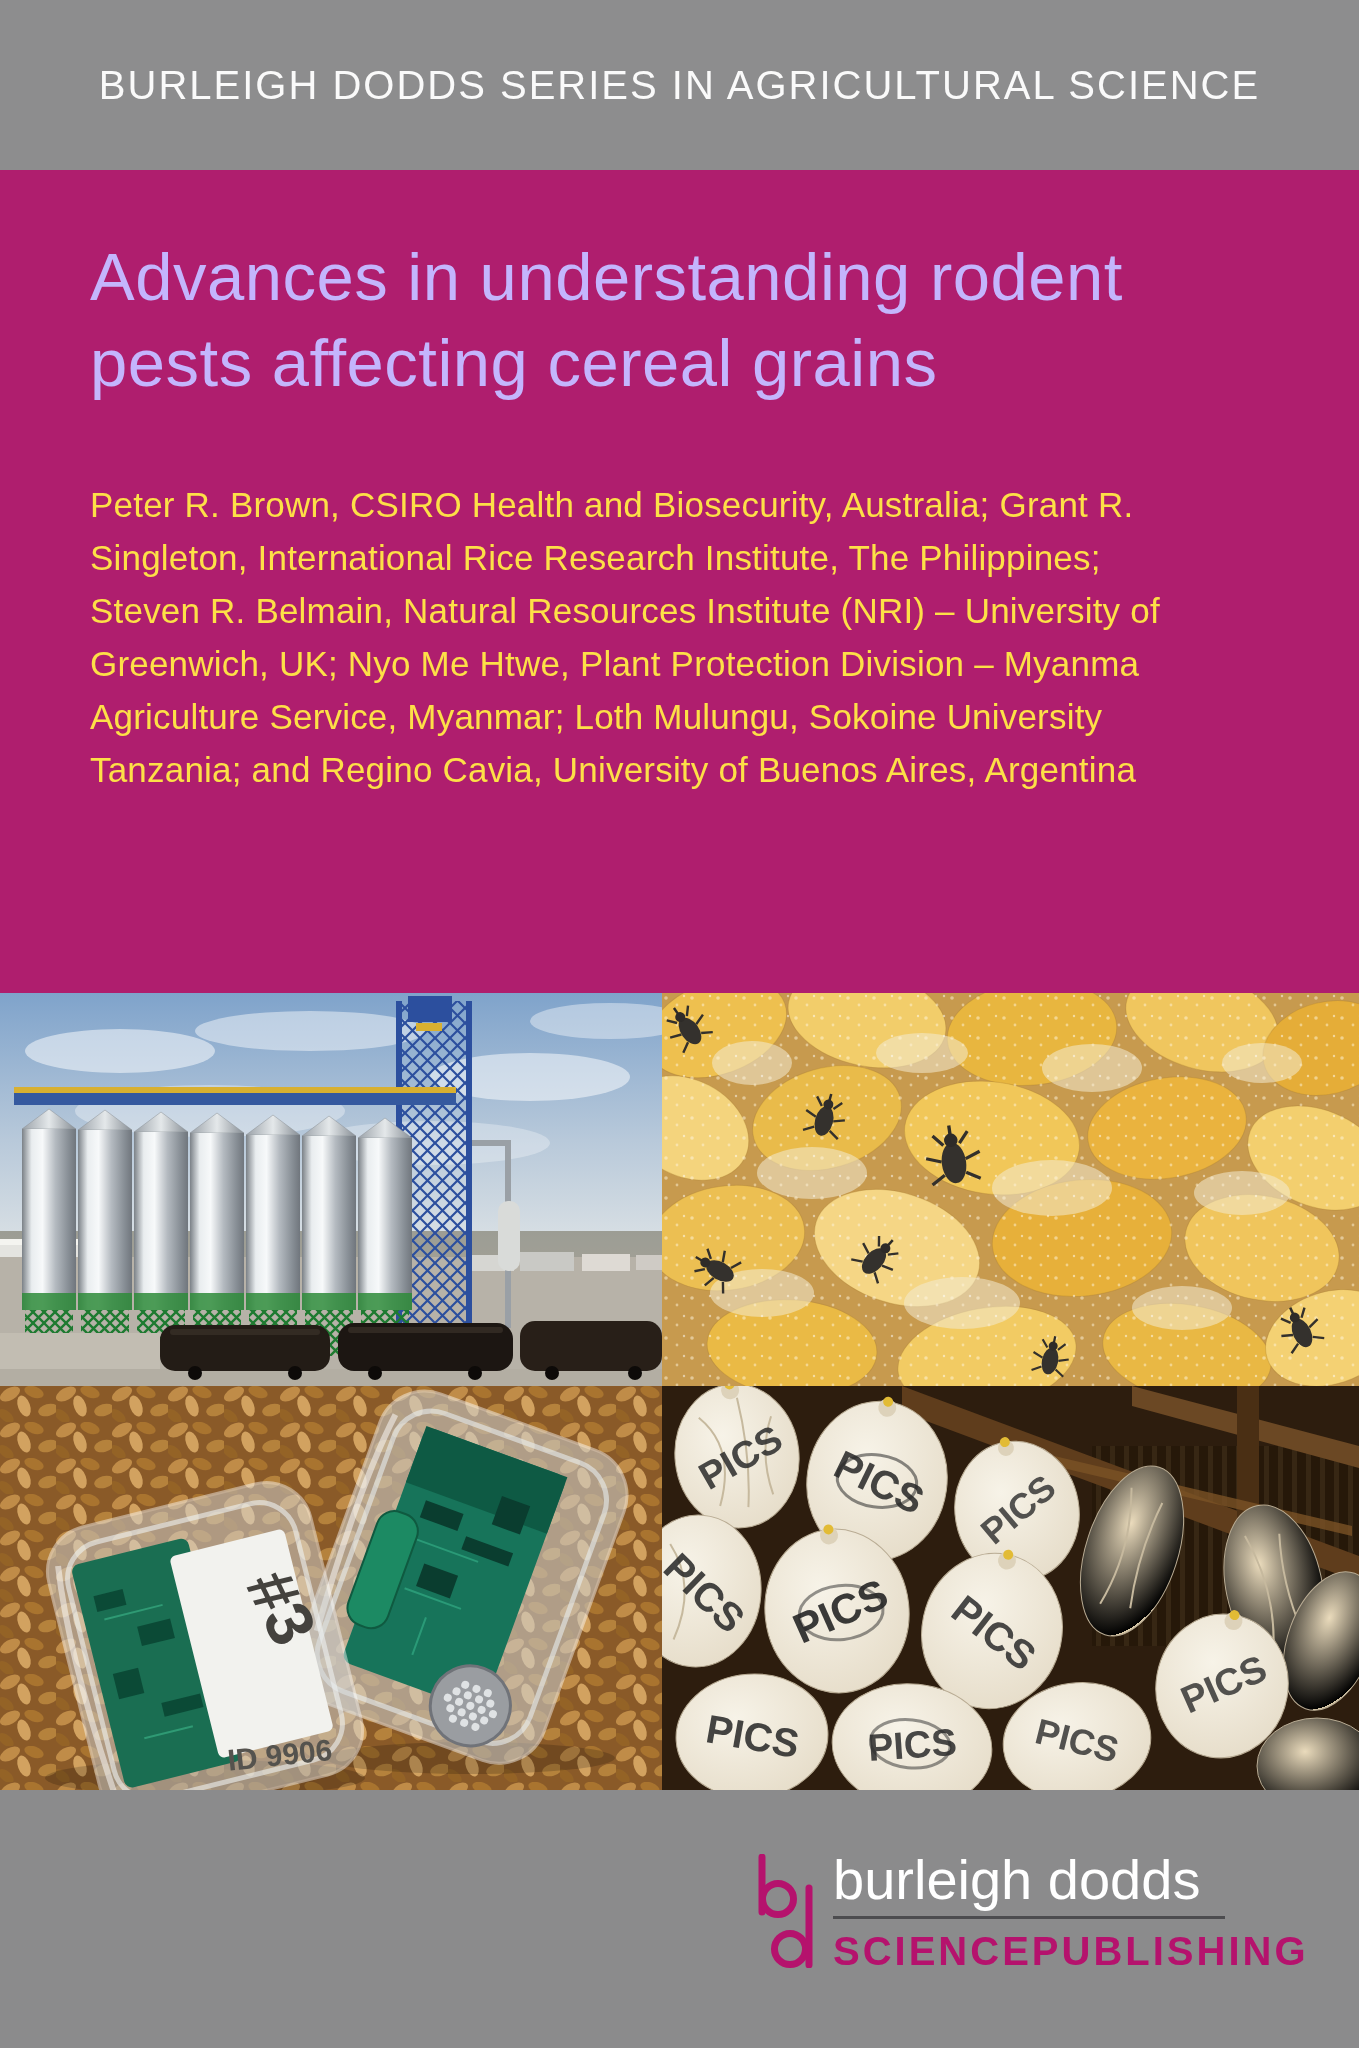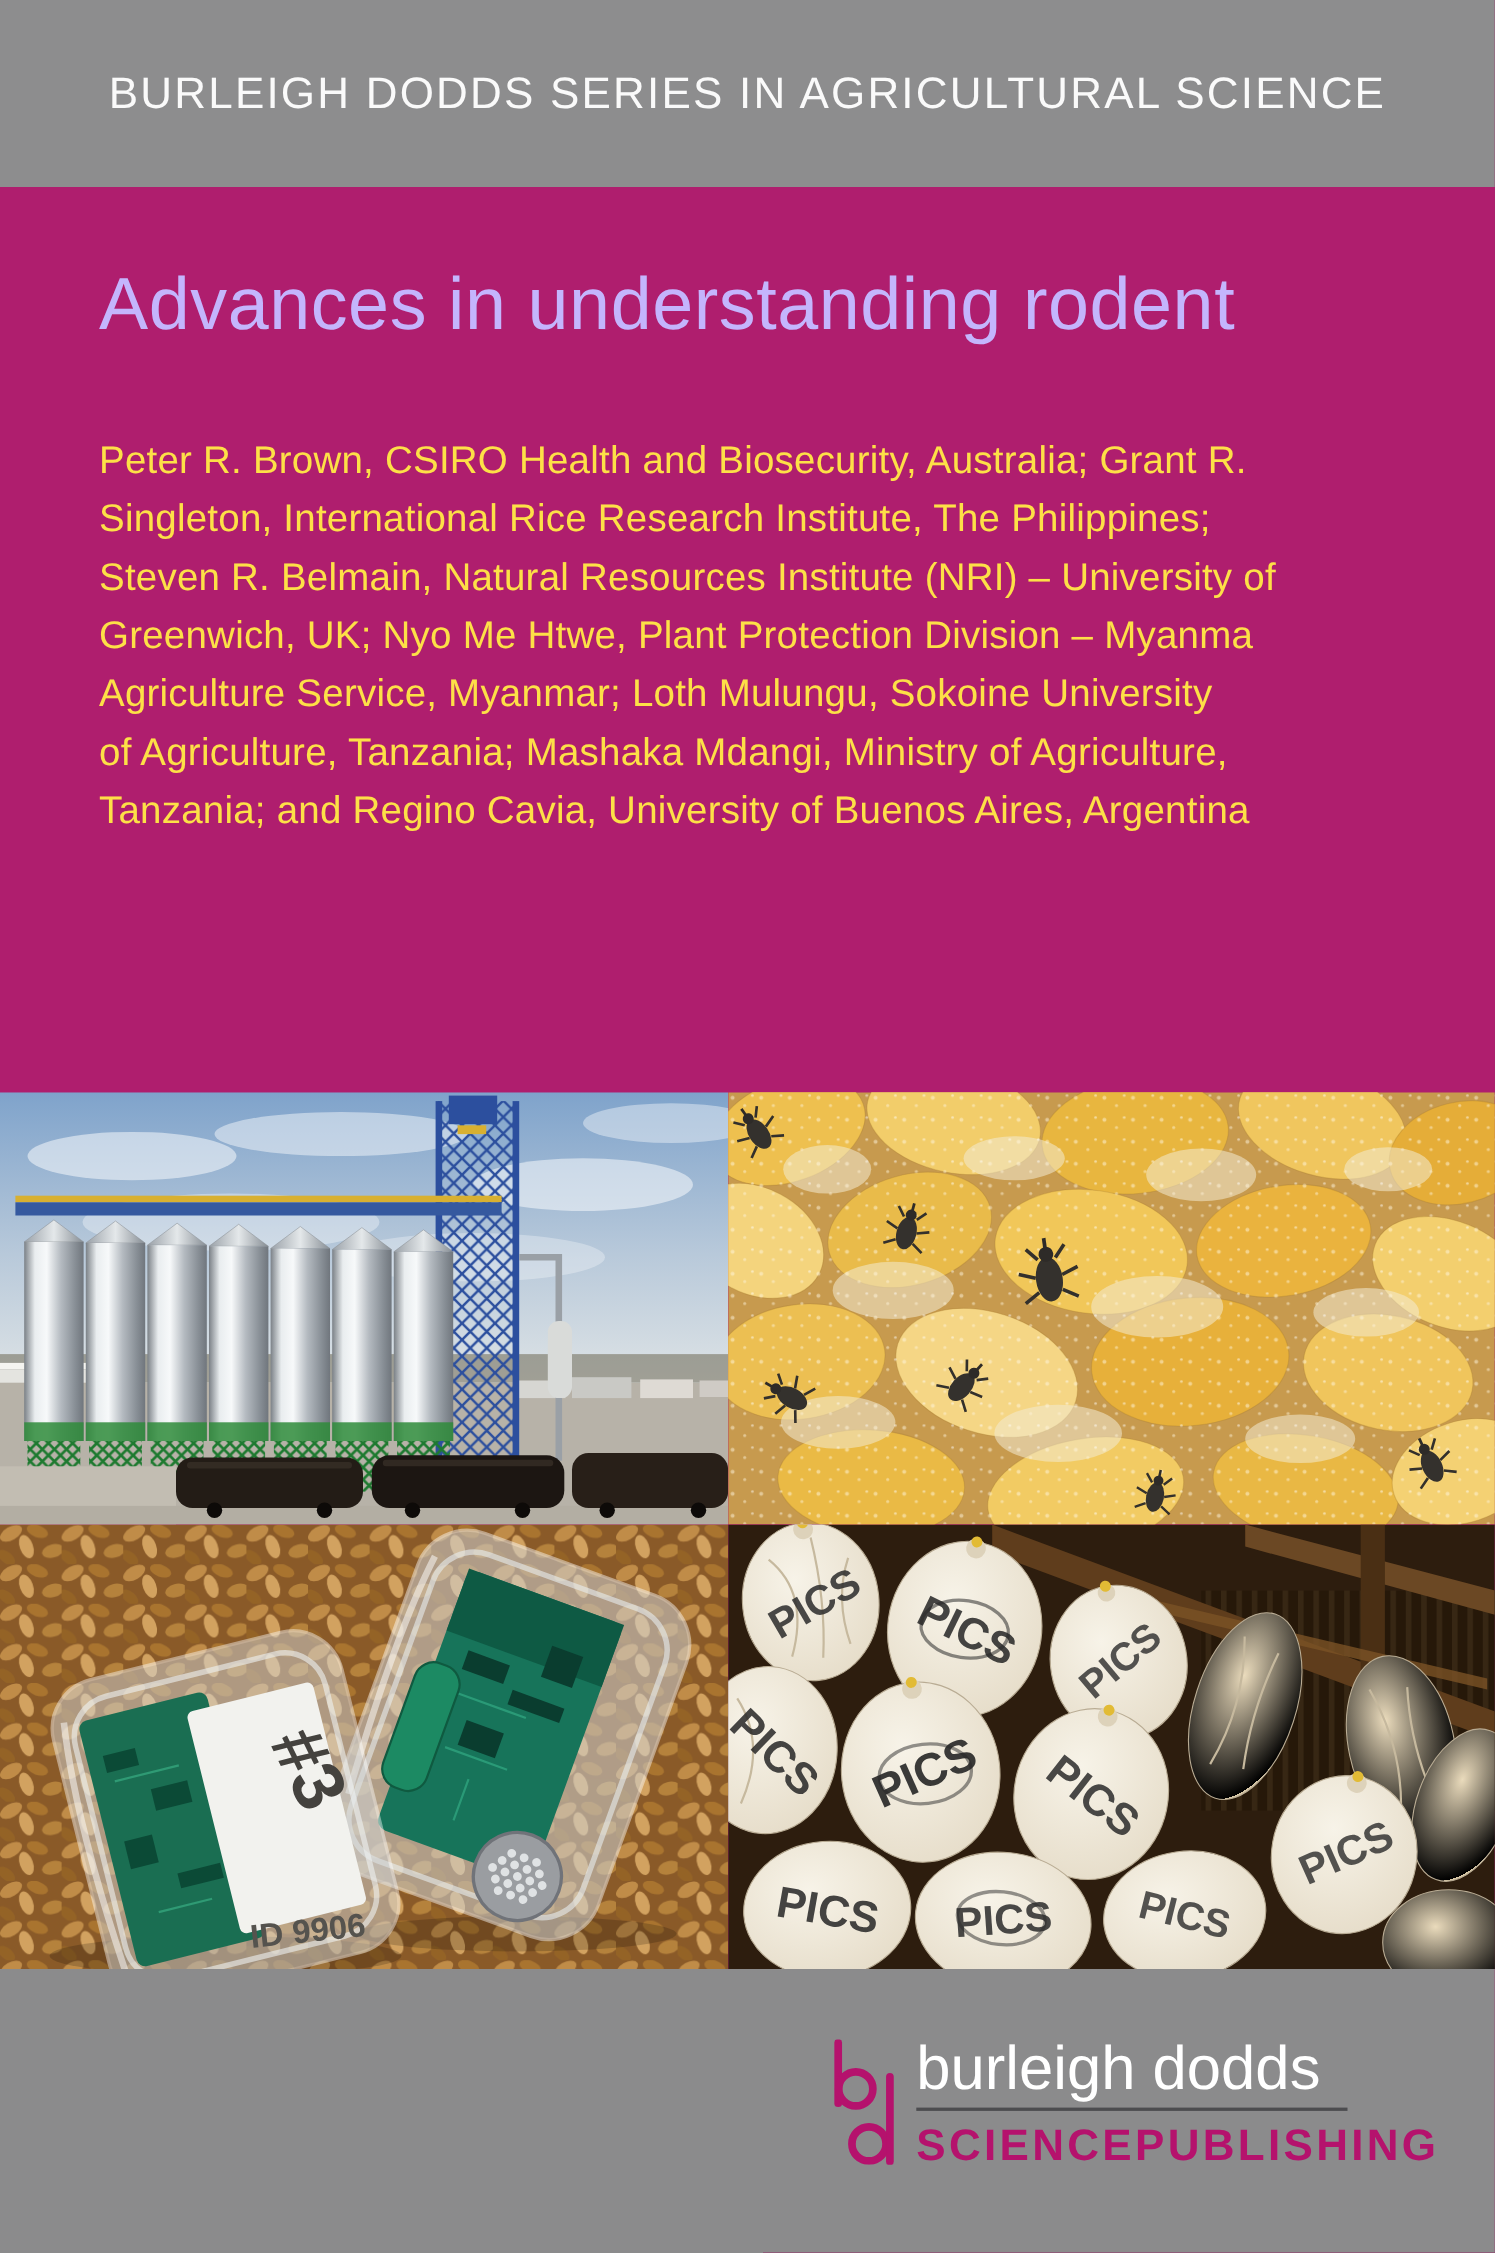--- a/index.html
+++ b/index.html
@@ -31,28 +31,28 @@
 
 <div class="cover">
 
   <header class="banner">
     <div class="banner-text">BURLEIGH DODDS SERIES IN AGRICULTURAL SCIENCE</div>
   </header>
 
   <section class="title-block">
     <h1 class="title">
       <span>Advances in understanding rodent</span>
+      <span>pests affecting cereal grains</span>
     </h1>
     <div class="authors">
       <div>Peter R. Brown, CSIRO Health and Biosecurity, Australia; Grant R.</div>
       <div>Singleton, International Rice Research Institute, The Philippines;</div>
       <div>Steven R. Belmain, Natural Resources Institute (NRI) – University of</div>
       <div>Greenwich, UK; Nyo Me Htwe, Plant Protection Division – Myanma</div>
       <div>Agriculture Service, Myanmar; Loth Mulungu, Sokoine University</div>
-      <div>of Agriculture, Tanzania; Mashaka Mdangi, Ministry of Agriculture,</div>
       <div>Tanzania; and Regino Cavia, University of Buenos Aires, Argentina</div>
     </div>
   </section>
 
   <div class="photo-grid">
 
     <svg class="photo" viewBox="0 0 662 393" preserveAspectRatio="none">
       <defs>
         <linearGradient id="sky" x1="0" y1="0" x2="0" y2="1">
           <stop offset="0" stop-color="#7FA3CB"></stop>

